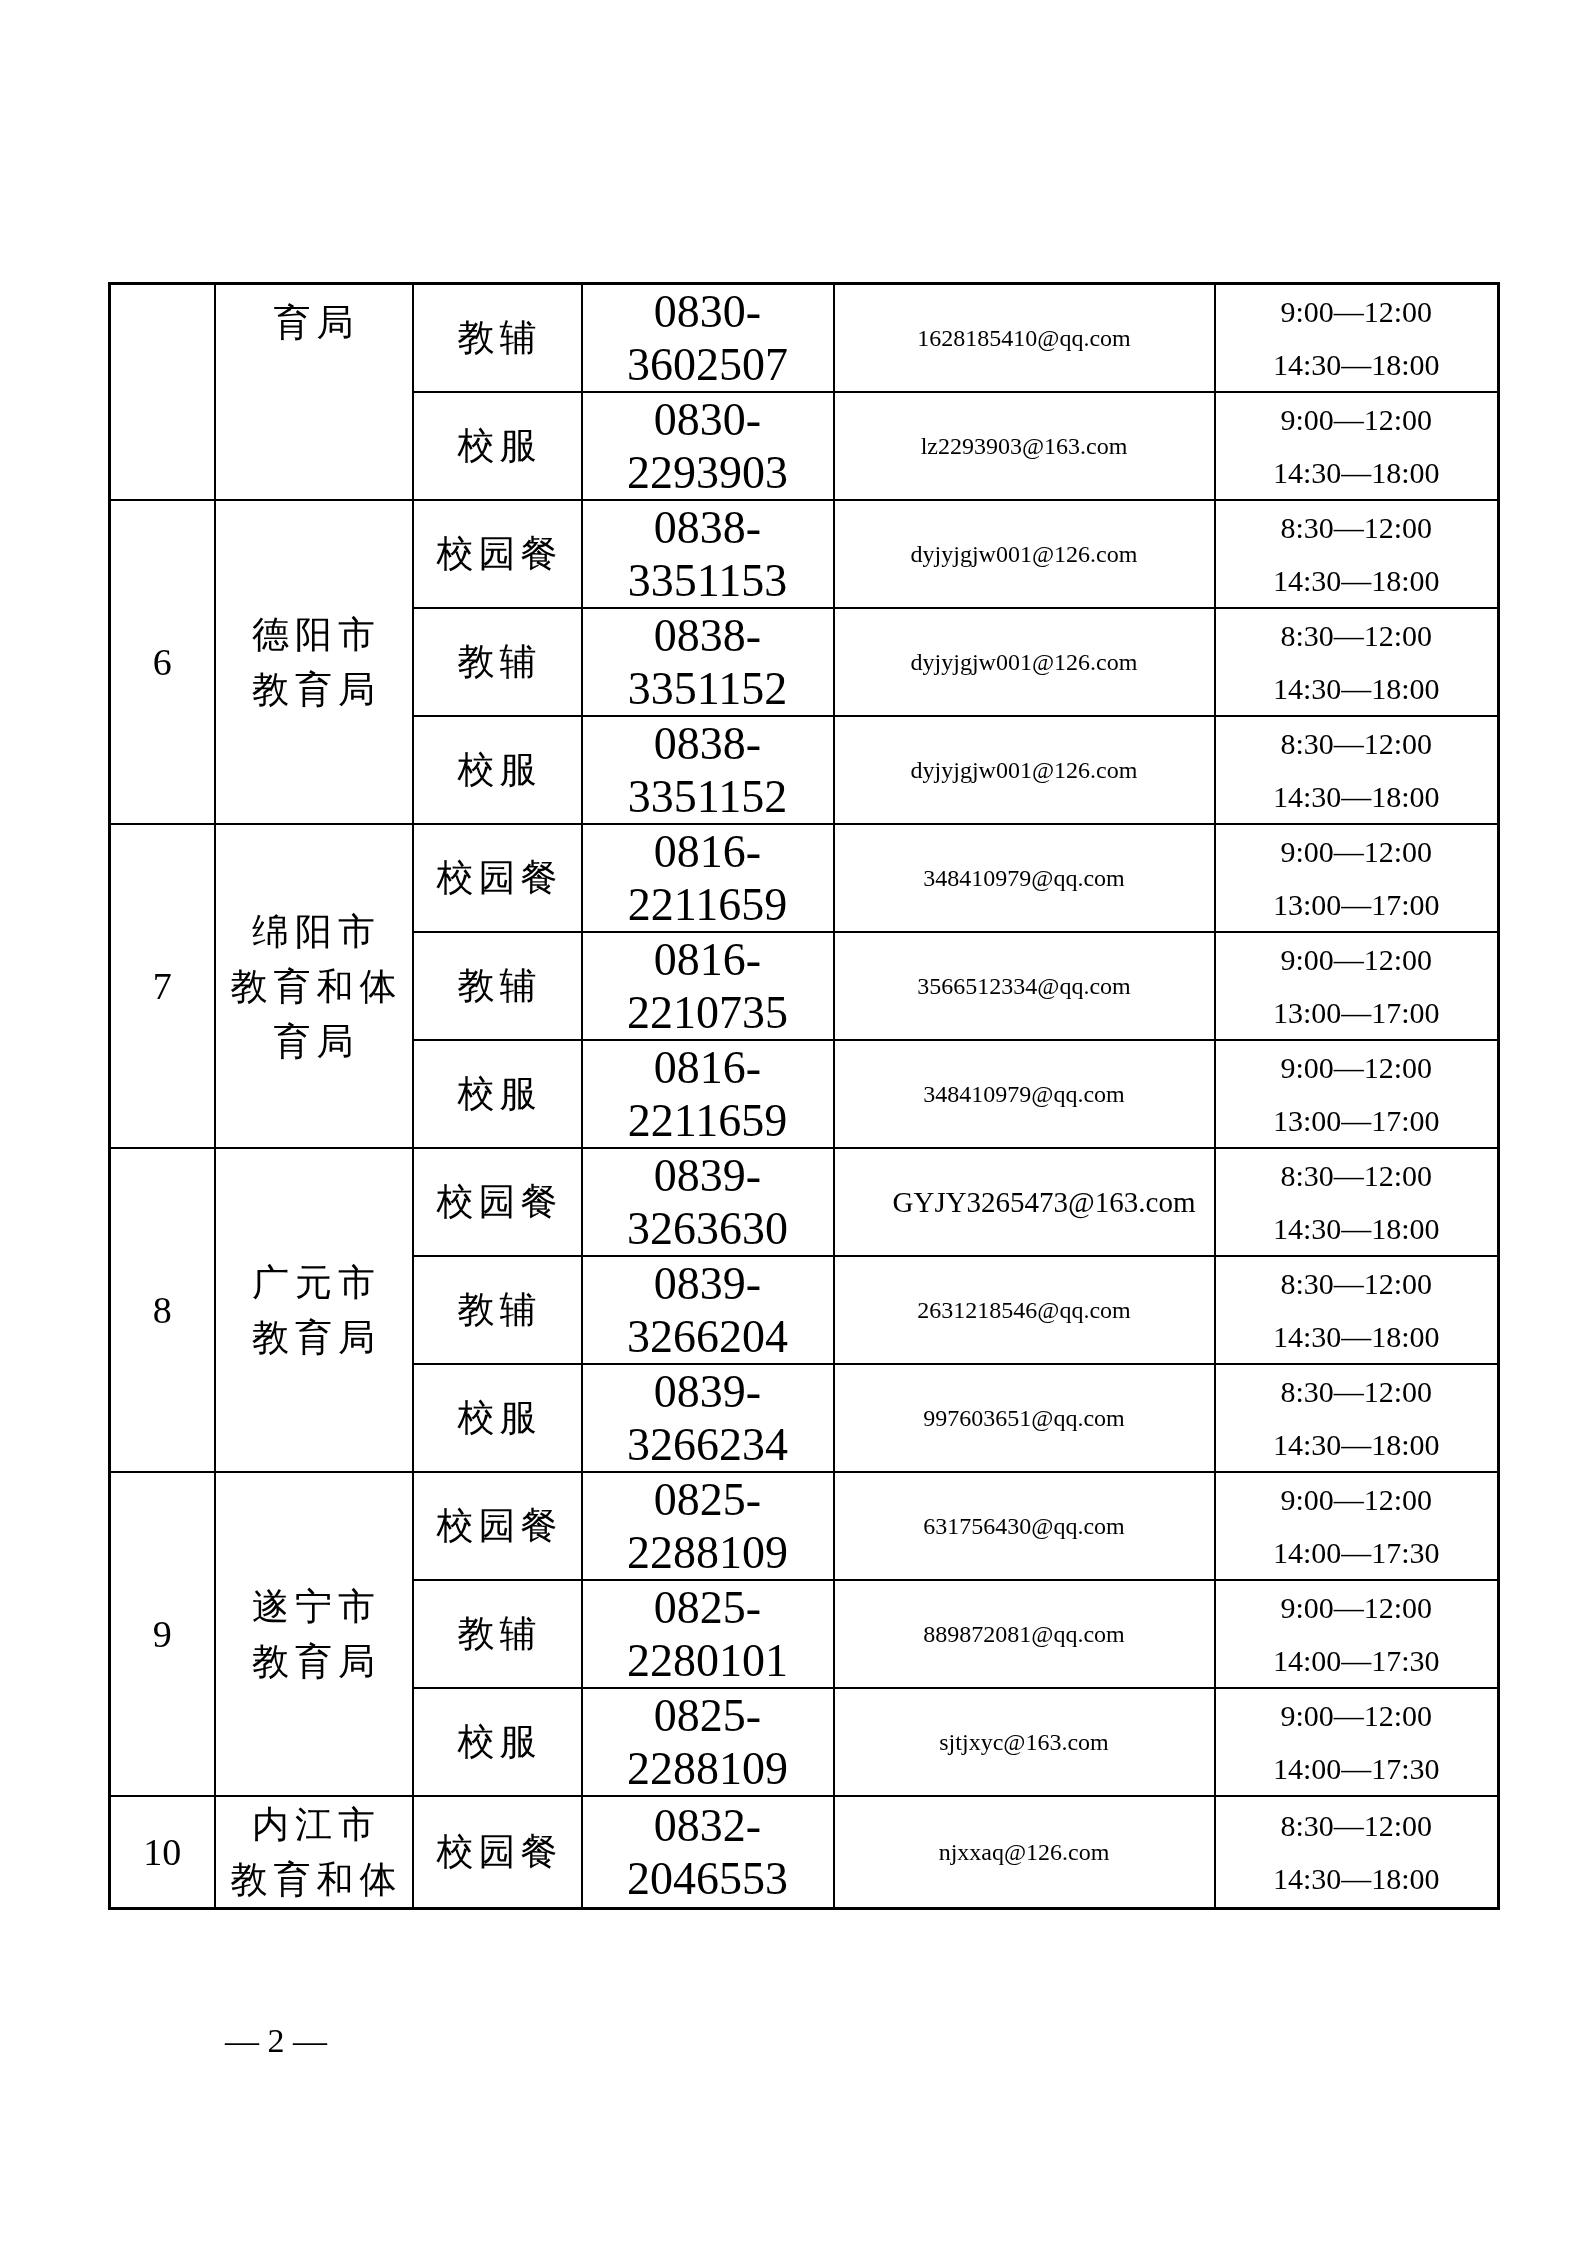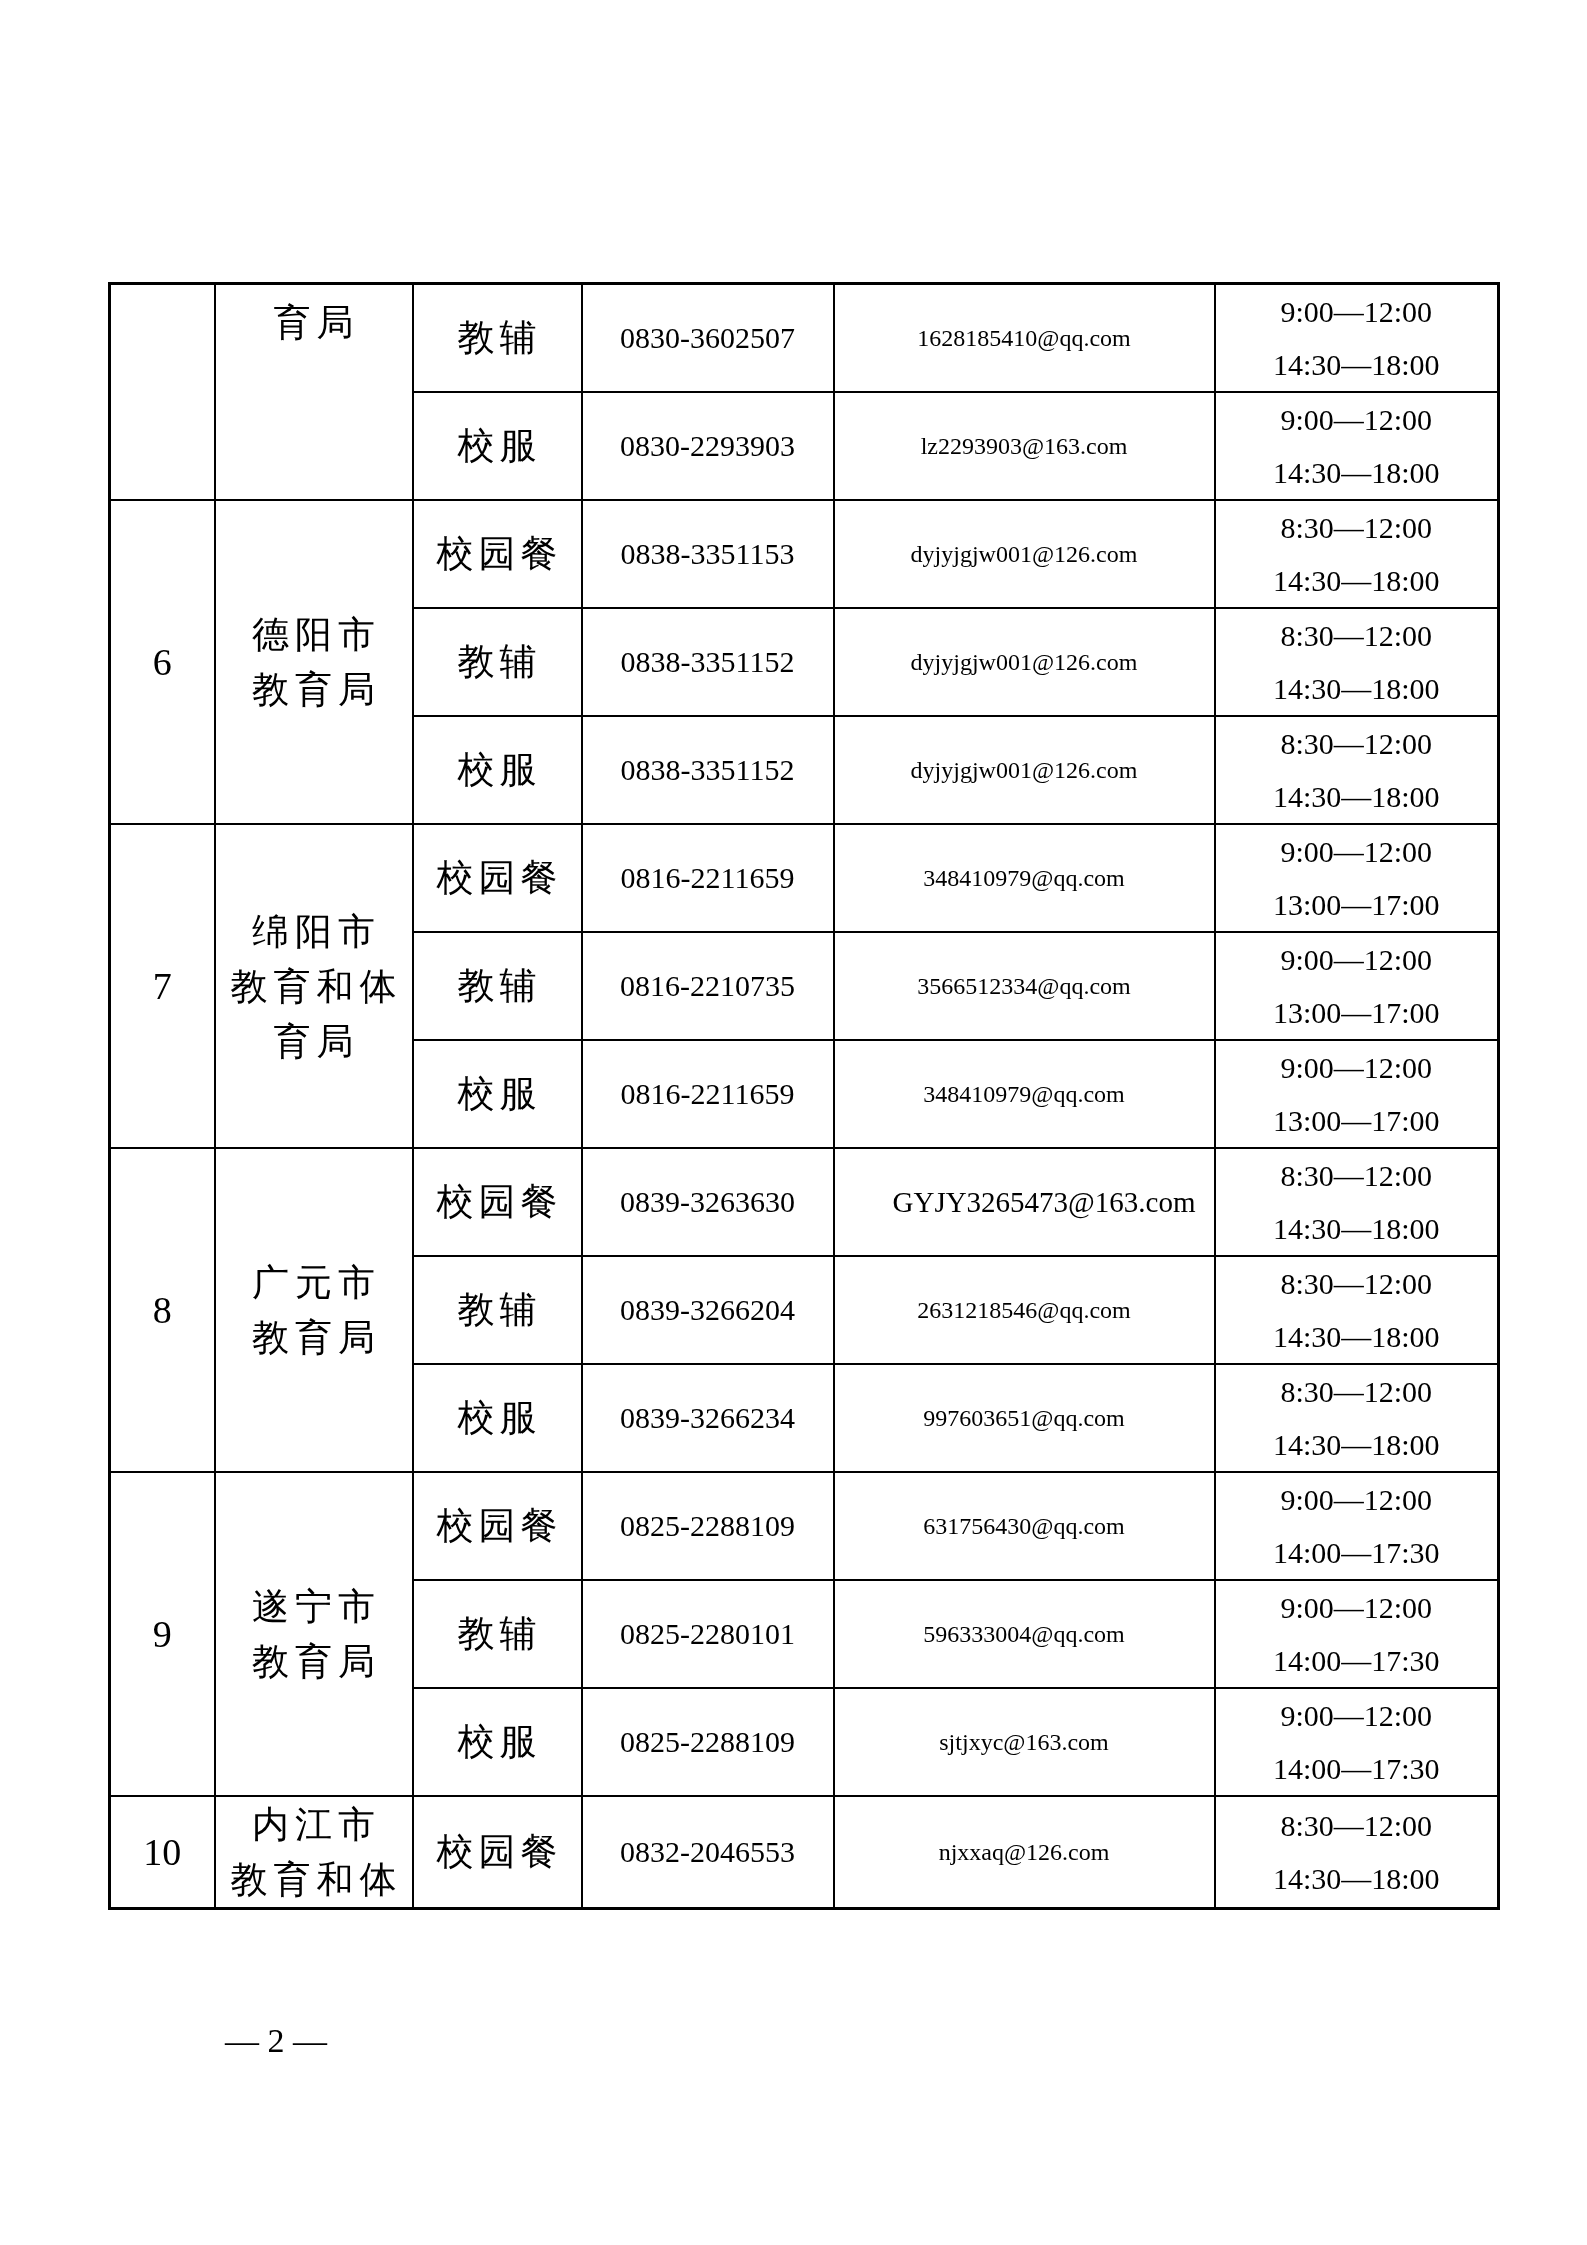--- a/index.html
+++ b/index.html
@@ -24,21 +24,21 @@
     vertical-align:middle;
     padding:0;
     overflow:hidden;
   }
   tr.row { height:107.7px; }
   td.serial { font-size:38px; }
   td.unit { font-size:37px; }
   td.unit .unit-line { line-height:55px; letter-spacing:6px; text-indent:6px; }
   td.unit.top { vertical-align:top; padding-top:10px; }
   td.cat { font-size:37px; letter-spacing:5px; text-indent:5px; }
-  td.phone { font-size:30px; }
+  td.phone { font-size:46px; }
   td.email { font-size:24px; }
   td.email.sm { font-size:29px;padding-left:40px; }
   td.hours { font-size:30px; }
   td.hours .hours-line { line-height:53px; }
   .page-number {
     position:absolute;
     left:206px; top:2022px;
     width:140px;
     text-align:center;
     font-size:34px;
@@ -188,21 +188,21 @@
           <td class="phone">0825-2288109</td>
           <td class="email">631756430@qq.com</td>
           <td class="hours">
             <div class="hours-line">9:00—12:00</div>
             <div class="hours-line">14:00—17:30</div>
           </td>
         </tr>
         <tr class="row">
           <td class="cat">教辅</td>
           <td class="phone">0825-2280101</td>
-          <td class="email">596333004@qq.com</td>
+          <td class="email">889872081@qq.com</td>
           <td class="hours">
             <div class="hours-line">9:00—12:00</div>
             <div class="hours-line">14:00—17:30</div>
           </td>
         </tr>
         <tr class="row">
           <td class="cat">校服</td>
           <td class="phone">0825-2288109</td>
           <td class="email">sjtjxyc@163.com</td>
           <td class="hours">

